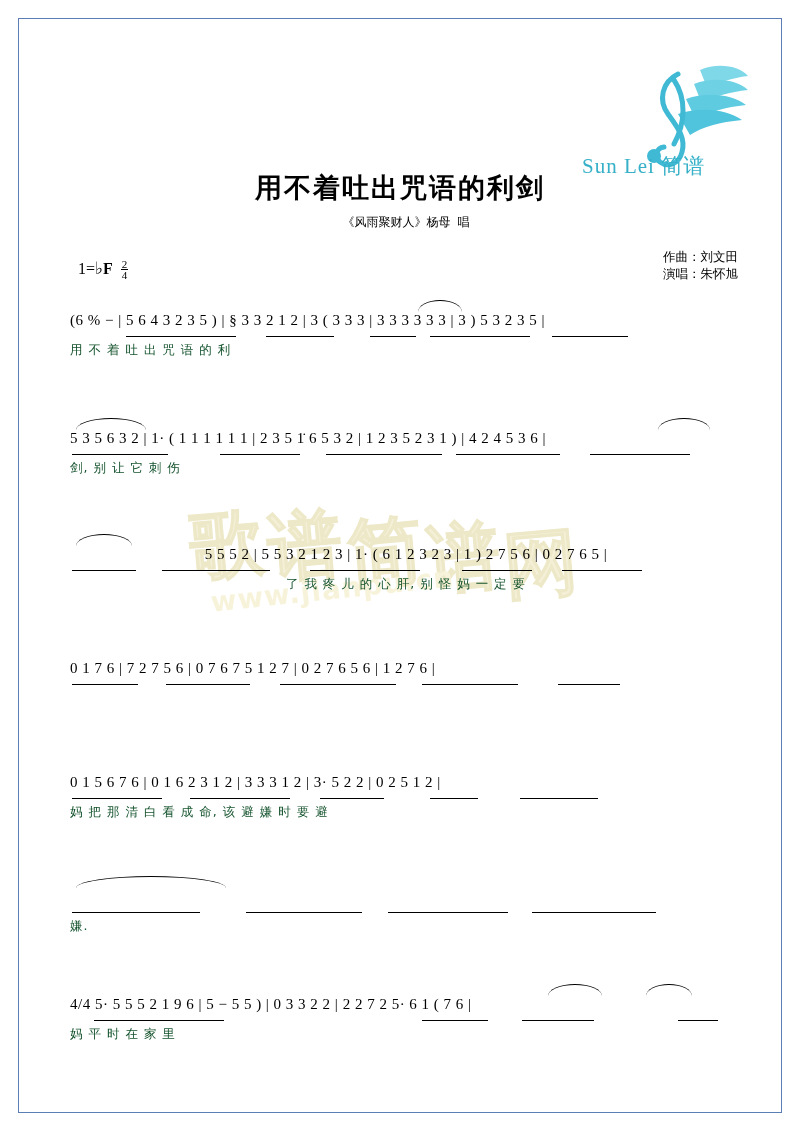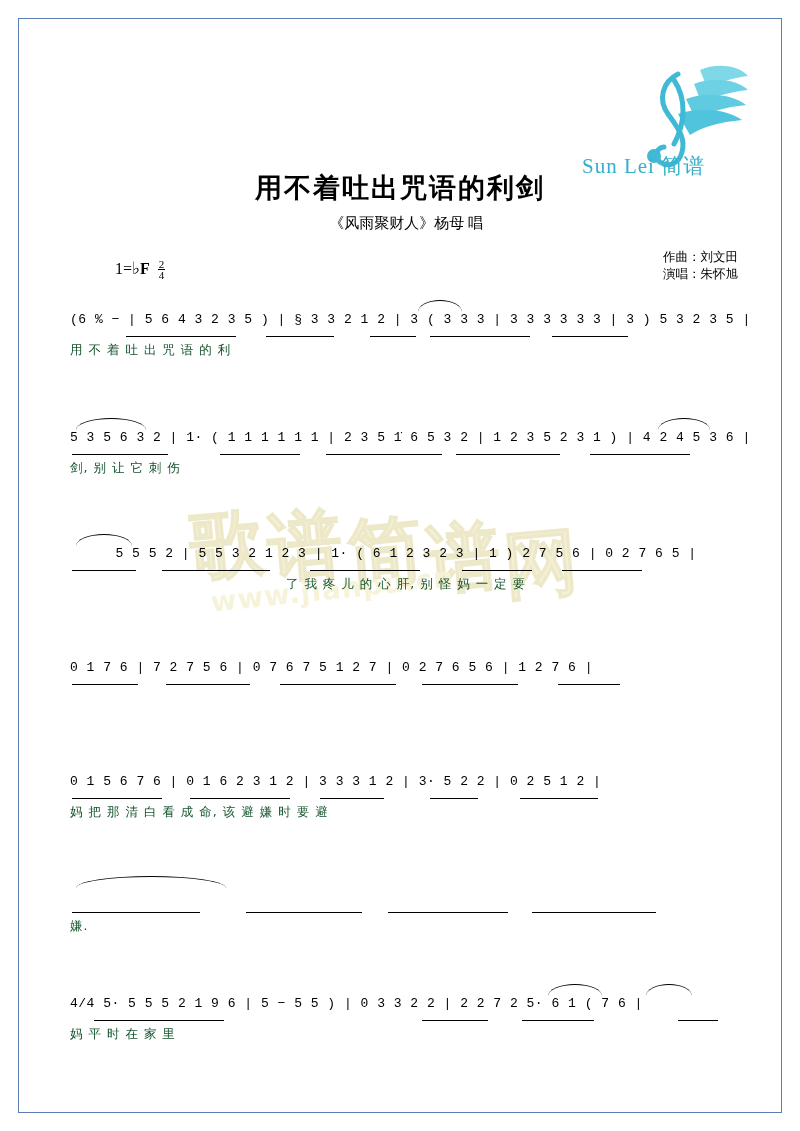--- a/index.html
+++ b/index.html
@@ -56,43 +56,42 @@
     font-weight: bold;
     font-family: "DejaVu Sans", sans-serif;
     letter-spacing: 2px;
     color: #000;
   }
   .subtitle {
     position: absolute;
     left: 12px; right: 0;
     top: 214px;
     text-align: center;
-    font-size: 15px;
-    font-family: Liberation Serif, serif;
+    font-size: 12px;
+    font-family: Liberation Mono, monospace;
     color: #000;
   }
   .credits {
     position: absolute;
     right: 62px;
     top: 248px;
     font-size: 12.5px;
     line-height: 17px;
     font-family: "DejaVu Sans", sans-serif;
     text-align: left;
     color: #000;
   }
   .keysig {
     position: absolute;
     left: 78px;
     top: 258px;
     font-size: 16px;
     font-family: "Liberation Serif", serif;
     color: #000;
     white-space: nowrap;
-    margin-left: 37px;
   }
   .keysig .frac {
     display: inline-block;
     vertical-align: middle;
     font-size: 11px;
     line-height: 10px;
     text-align: center;
     margin-left: 4px;
     position: relative;
     top: -1px;
@@ -133,22 +132,22 @@
     position: absolute;
     left: 70px;
     width: 672px;
     height: 84px;
   }
   .notes {
     position: absolute;
     left: 0;
     top: 0;
     width: 672px;
-    font-family: Liberation Mono, monospace;
-    font-size: 13px;
+    font-family: Liberation Serif, serif;
+    font-size: 15px;
     letter-spacing: 0.5px;
     white-space: nowrap;
     color: #000;
   }
   .lyrics {
     position: absolute;
     left: 0;
     top: 30px;
     width: 672px;
     font-family: "DejaVu Sans", sans-serif;

